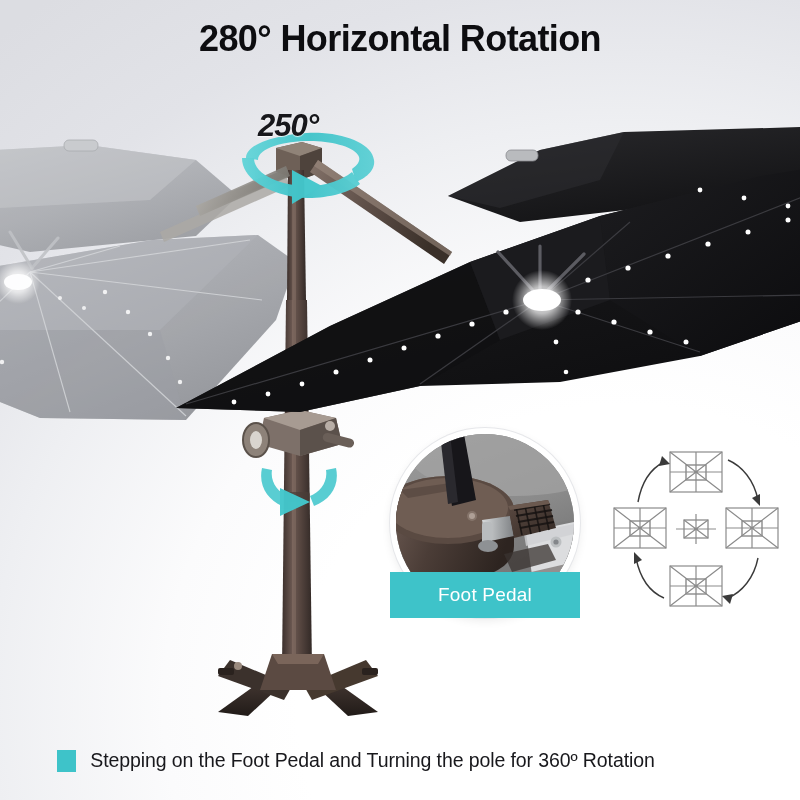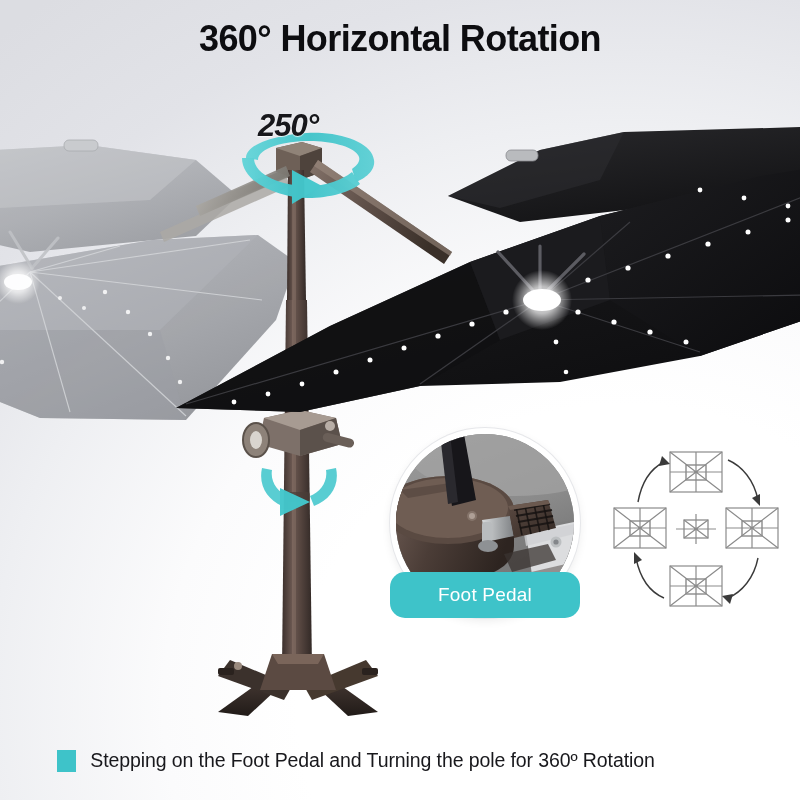--- a/index.html
+++ b/index.html
@@ -91,21 +91,20 @@
     bottom: 0;
     width: 190px;
     height: 46px;
     background: #3ec3c9;
     display: flex;
     align-items: center;
     justify-content: center;
     color: #ffffff;
     font-size: 19px;
     letter-spacing: 0.2px;
-    border-radius: 15px;
   }
 
   
   #rot-diagram {
     position: absolute;
     left: 608px;
     top: 446px;
     width: 176px;
     height: 170px;
     z-index: 30;
@@ -134,21 +133,21 @@
     color: #18181c;
     letter-spacing: -0.1px;
     white-space: nowrap;
   }
 </style>
 </head>
 <body>
 
 <div id="stage">
 
-  <div id="title">360° Horizontal Rotation</div>
+  <div id="title">280° Horizontal Rotation</div>
 
   <div id="scene">
     <svg class="svgfull" viewBox="0 0 800 800">
       <defs>
         <linearGradient id="ghostTop" x1="0" y1="0" x2="0.7" y2="1">
           <stop offset="0%" stop-color="#c3c5c9"></stop>
           <stop offset="100%" stop-color="#9b9da2"></stop>
         </linearGradient>
         <linearGradient id="ghostMain" x1="0.1" y1="0" x2="0.9" y2="1">
           <stop offset="0%" stop-color="#b9bbc0"></stop>

